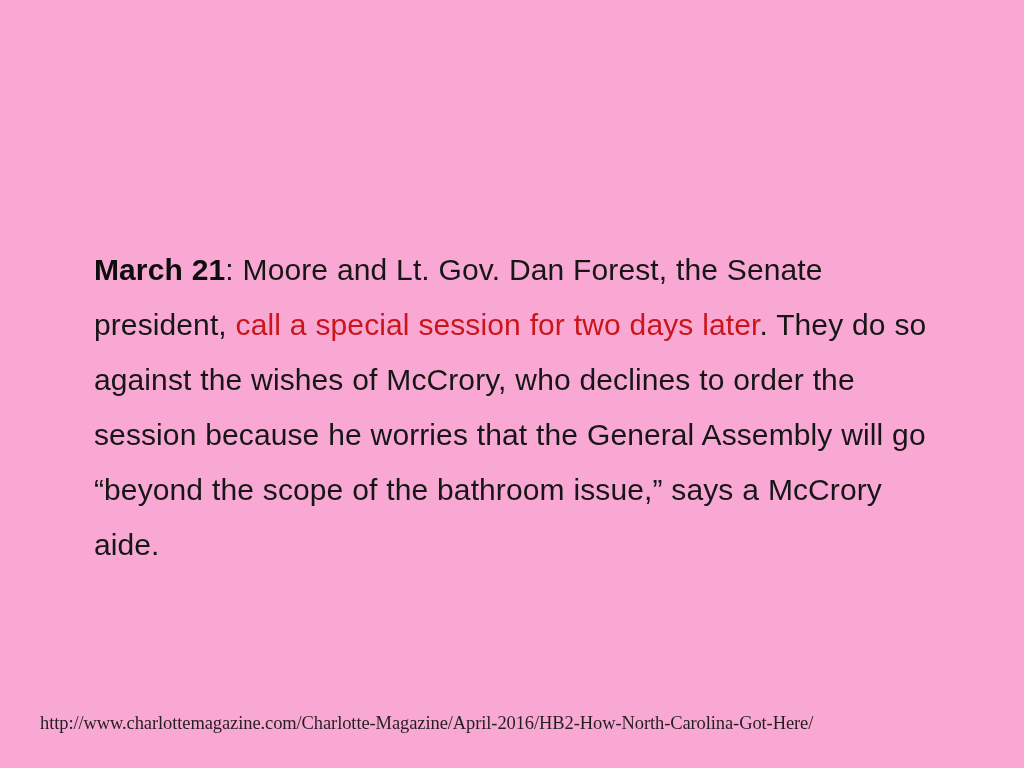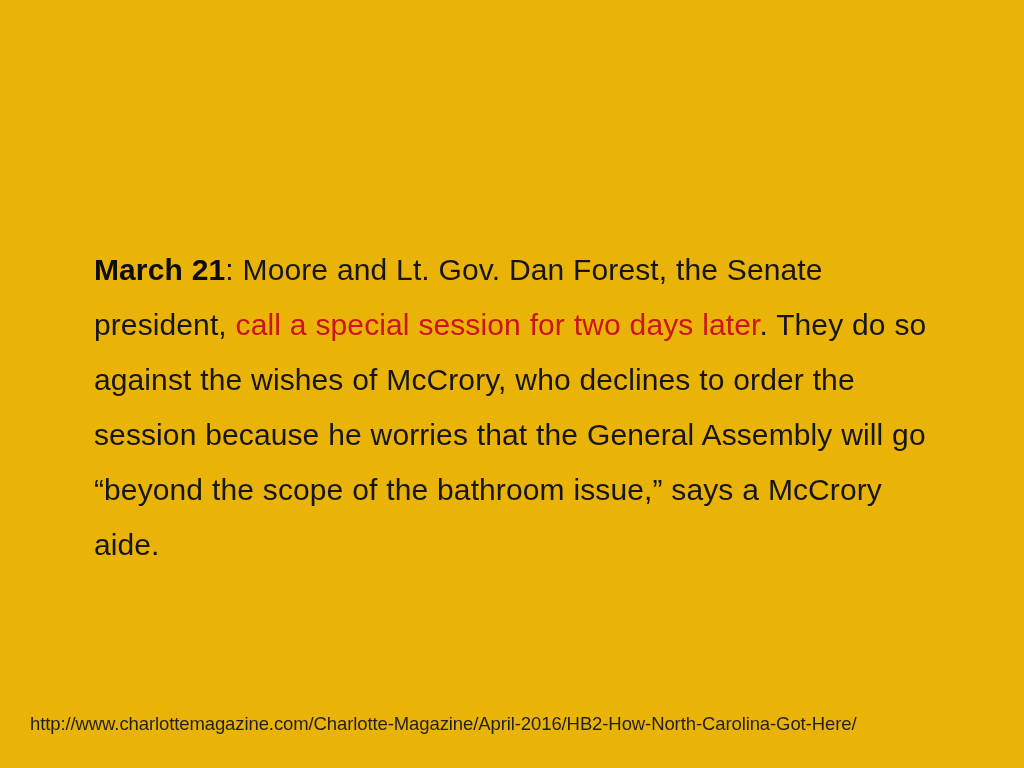--- a/index.html
+++ b/index.html
@@ -10,21 +10,21 @@
     width: 1024px;
     height: 768px;
     background: #ffffff;
     font-family: "Liberation Sans", sans-serif;
     overflow: hidden;
   }
   .slide {
     position: relative;
     width: 1024px;
     height: 768px;
-    background: #eab308;
+    background: #f9a8d4;
     box-sizing: border-box;
   }
   .body-block {
     position: absolute;
     left: 94px;
     top: 212px;
     width: 850px;
   }
   .body-text {
     font-family: "Liberation Sans", sans-serif;
@@ -36,24 +36,24 @@
   }
   .bold {
     font-weight: bold;
     color: #0d0d0d;
   }
   .highlight {
     color: #c9151b;
   }
   .source-line {
     position: absolute;
-    left: 30px;
+    left: 40px;
     top: 713px;
     width: 975px;
-    font-family: Liberation Sans, sans-serif;
+    font-family: Liberation Serif, serif;
     font-size: 18.5px;
     color: #231f20;
     letter-spacing: -0.1px;
     white-space: nowrap;
   }
 </style>
 </head>
 <body>
 
 <div class="slide">

